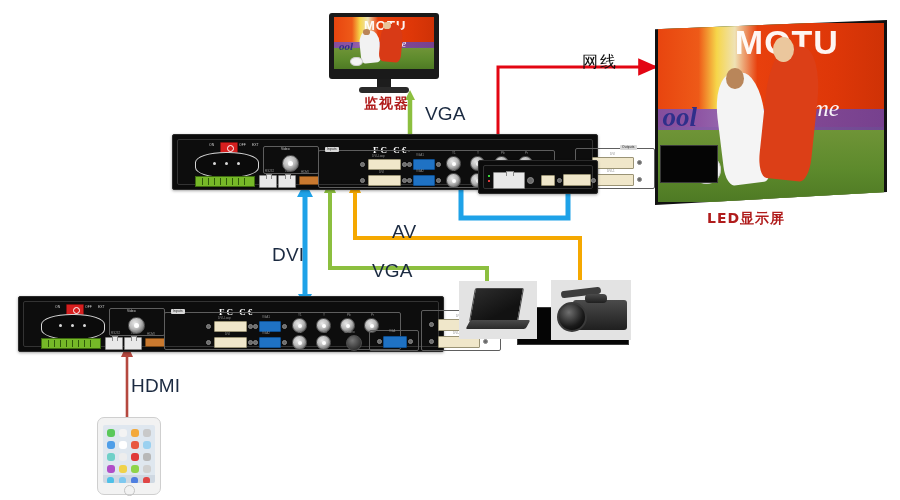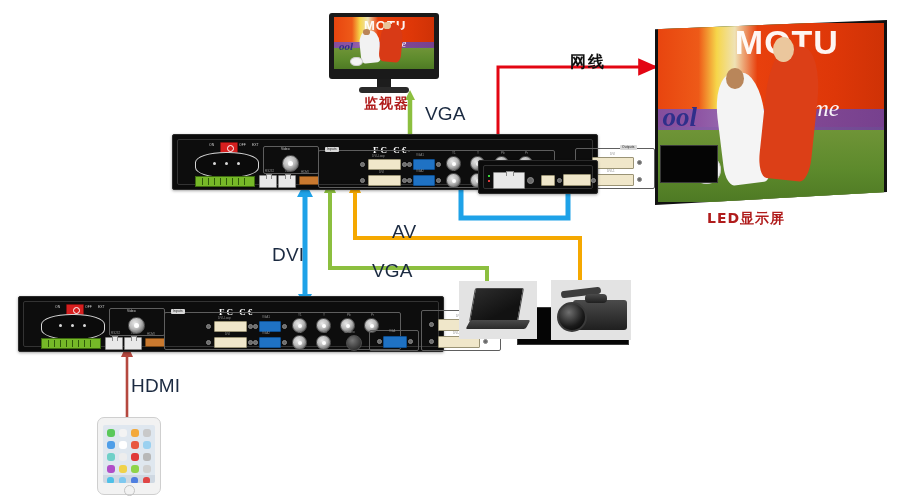--- a/index.html
+++ b/index.html
@@ -131,21 +131,21 @@
 
     <path d="M355,188 L355,238 L580,238 L580,290" stroke="#f5a800" stroke-width="4" fill="none"></path>
     <path d="M355,180 L349,193 L361,193 Z" fill="#f5a800"></path>
 
     <path d="M127,420 L127,352" stroke="#b5483f" stroke-width="2.6" fill="none"></path>
     <path d="M127,344 L121,357 L133,357 Z" fill="#b5483f"></path>
   </svg>
 
   <div class="lbl lbl-cn-red" style="left:364px;top:96px;">监视器</div>
   <div class="lbl lbl-en" style="left:425px;top:104px;">VGA</div>
-  <div class="lbl lbl-cn-blk" style="left:570px;top:54px;font-weight:bold;">网线</div>
+  <div class="lbl lbl-cn-blk" style="left:582px;top:54px;">网线</div>
   <div class="lbl lbl-cn-red" style="left:707px;top:211px;">LED显示屏</div>
   <div class="lbl lbl-en" style="left:272px;top:245px;">DVI</div>
   <div class="lbl lbl-en" style="left:392px;top:222px;">AV</div>
   <div class="lbl lbl-en" style="left:372px;top:261px;">VGA</div>
   <div class="lbl lbl-en" style="left:131px;top:376px;">HDMI</div>
 
   <div class="abs" style="left:329px;top:13px;width:116px;height:82px;">
     <div class="mon-body" style="left:0;top:0;width:110px;height:66px;"></div>
     <div class="mon-screen" style="left:5px;top:4px;width:100px;height:52px;">
       <div class="pic">

